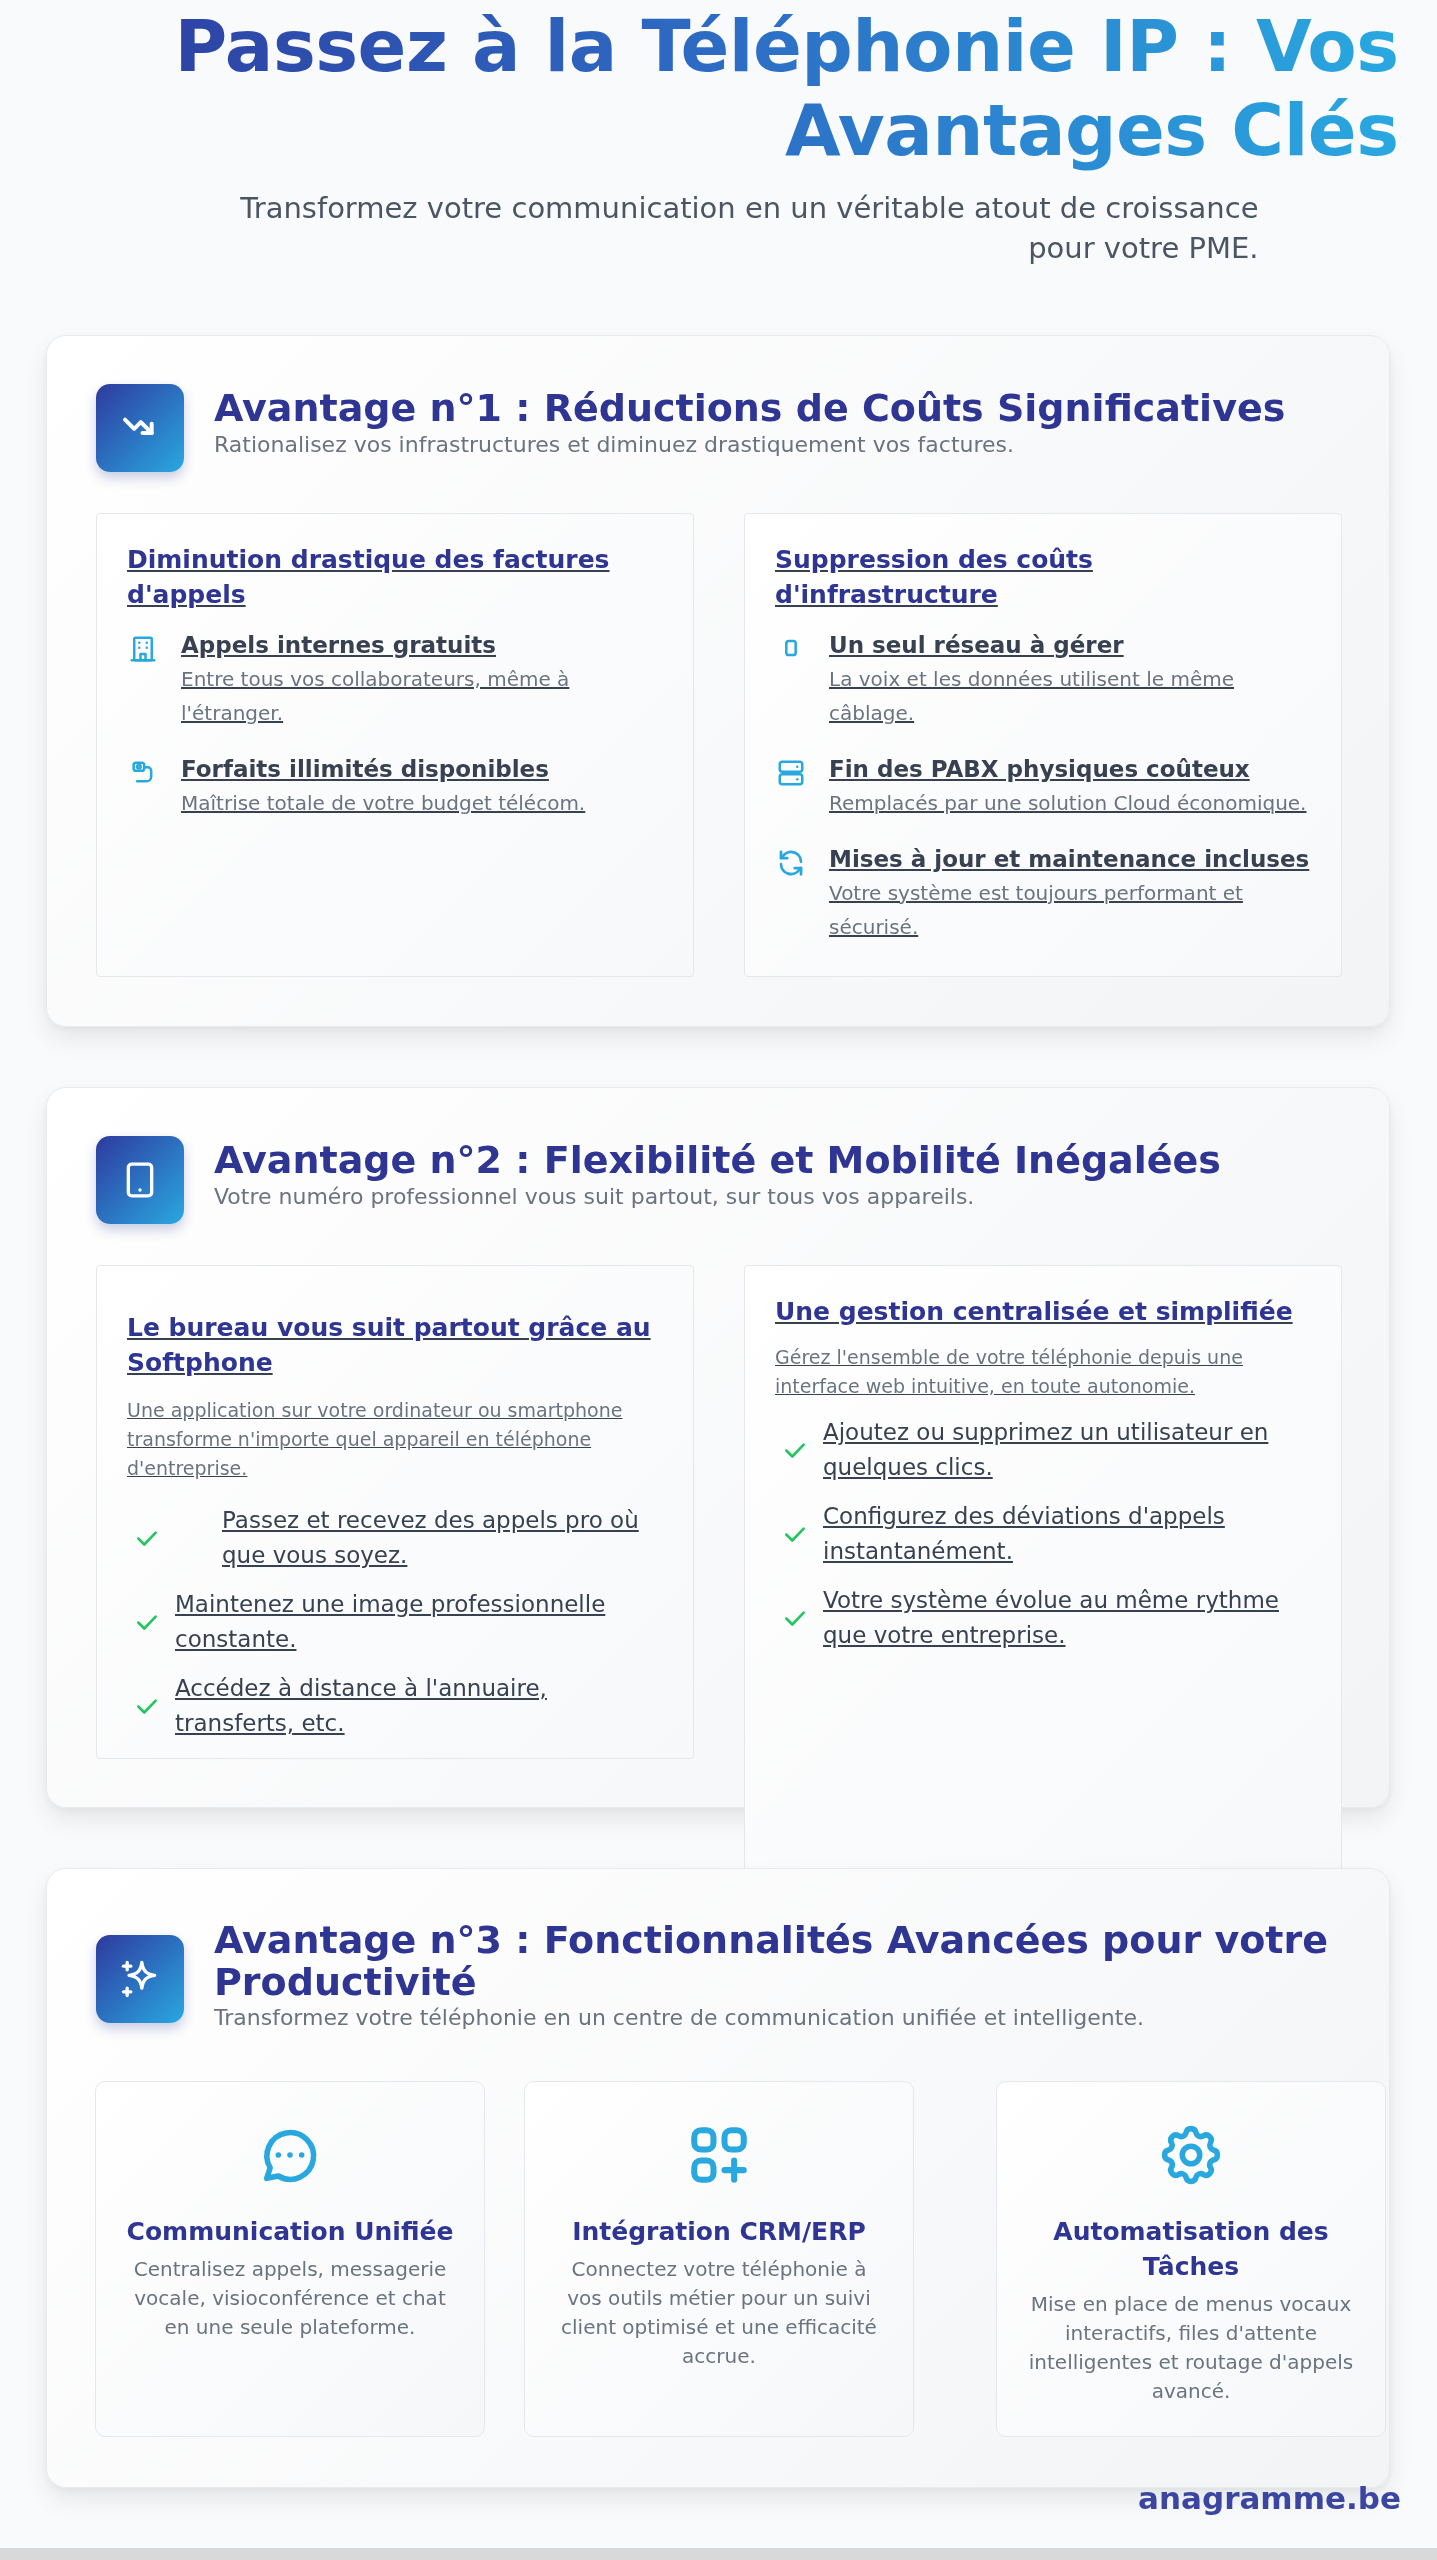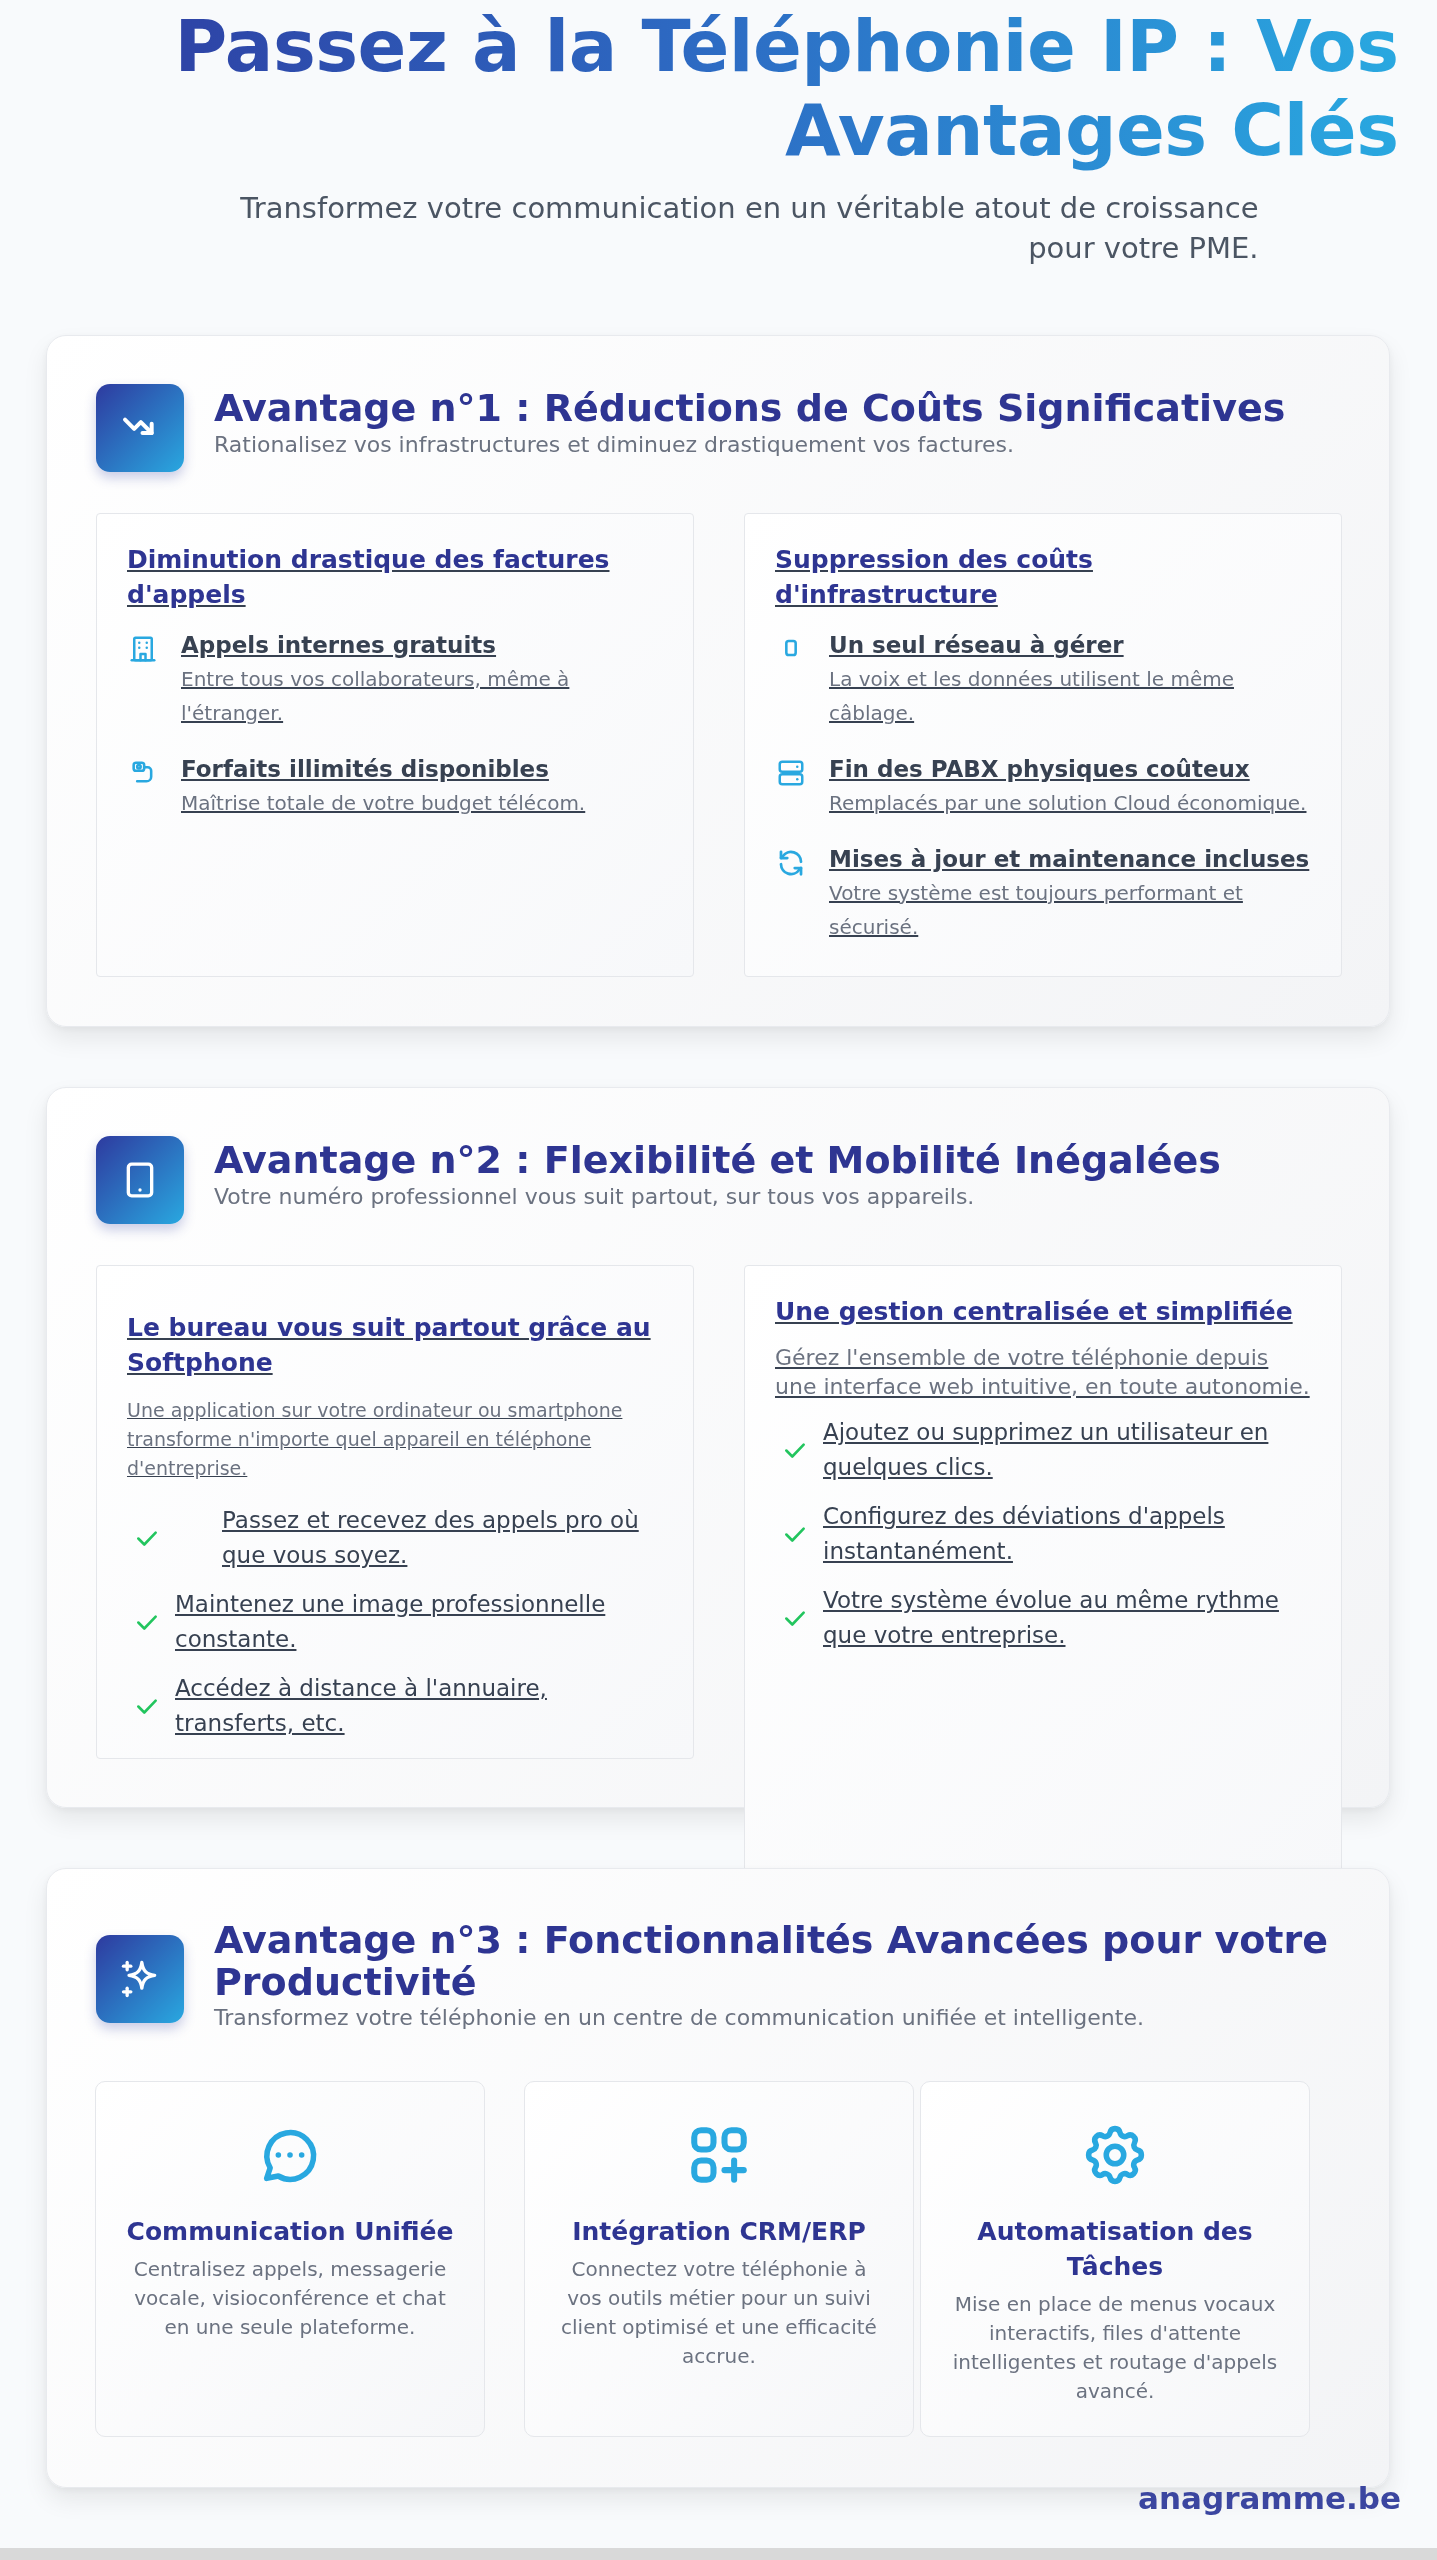--- a/index.html
+++ b/index.html
@@ -235,21 +235,21 @@
           <svg width="26" height="26" viewBox="0 0 24 24" fill="none" stroke="#22c55e" stroke-width="2.4" stroke-linecap="round" stroke-linejoin="round">
               <polyline points="4 12.5 9.5 18 20 7"></polyline>
             </svg>
         </span>
         <span class="check-text">Accédez à distance à l'annuaire, transferts, etc.</span>
       </div>
     </div>
 
     <div class="inner-card" style="left:697px; top:177px; width:598px; height:630px; padding:28px 30px;">
       <h3 class="card-title">Une gestion centralisée et simplifiée</h3>
-      <p class="card-desc" style="font-size:22px; line-height:29px; margin-top:14px;">Gérez l'ensemble de votre téléphonie depuis une interface web intuitive, en toute autonomie.</p>
+      <p class="card-desc" style="font-size:19px; line-height:29px; margin-top:14px;">Gérez l'ensemble de votre téléphonie depuis une interface web intuitive, en toute autonomie.</p>
       <div class="check-item" style="margin-top:14px;">
         <span class="check-icon">
           <svg width="26" height="26" viewBox="0 0 24 24" fill="none" stroke="#22c55e" stroke-width="2.4" stroke-linecap="round" stroke-linejoin="round">
               <polyline points="4 12.5 9.5 18 20 7"></polyline>
             </svg>
         </span>
         <span class="check-text">Ajoutez ou supprimez un utilisateur en quelques clics.</span>
       </div>
       <div class="check-item">
         <span class="check-icon">
@@ -308,21 +308,21 @@
           <rect x="14" y="3" width="7" height="7" rx="2.5"></rect>
         <rect x="3" y="14" width="7" height="7" rx="2.5"></rect>
           <line x1="17.5" y1="14" x2="17.5" y2="21"></line>
           <line x1="14" y1="17.5" x2="21" y2="17.5"></line>
       </svg>
     </div>
     <div class="tile-title">Intégration CRM/ERP</div>
     <div class="tile-desc">Connectez votre téléphonie à vos outils métier pour un suivi client optimisé et une efficacité accrue.</div>
   </div>
 
-  <div class="tile" style="left:920px;">
+  <div class="tile" style="left:996px;">
     <div class="tile-icon">
       <svg width="70" height="70" viewBox="0 0 24 24" fill="none" stroke="#29a8e0" stroke-width="1.9" stroke-linecap="round" stroke-linejoin="round">
         <path d="M10.3 4.3c.4-1.8 3-1.8 3.4 0a1.7 1.7 0 0 0 2.6 1.1c1.5-.9 3.3.8 2.4 2.4a1.7 1.7 0 0 0 1 2.5c1.8.4 1.8 3 0 3.4a1.7 1.7 0 0 0-1 2.6c.9 1.5-.9 3.3-2.4 2.4a1.7 1.7 0 0 0-2.6 1c-.4 1.8-3 1.8-3.4 0a1.7 1.7 0 0 0-2.6-1c-1.5.9-3.3-.9-2.4-2.4a1.7 1.7 0 0 0-1-2.6c-1.8-.4-1.8-3 0-3.4a1.7 1.7 0 0 0 1-2.5c-.9-1.6.9-3.3 2.4-2.4a1.7 1.7 0 0 0 2.6-1.1z"></path>
         <circle cx="12" cy="12" r="3"></circle>
       </svg>
     </div>
     <div class="tile-title">Automatisation des Tâches</div>
     <div class="tile-desc">Mise en place de menus vocaux interactifs, files d'attente intelligentes et routage d'appels avancé.</div>
   </div>
 

